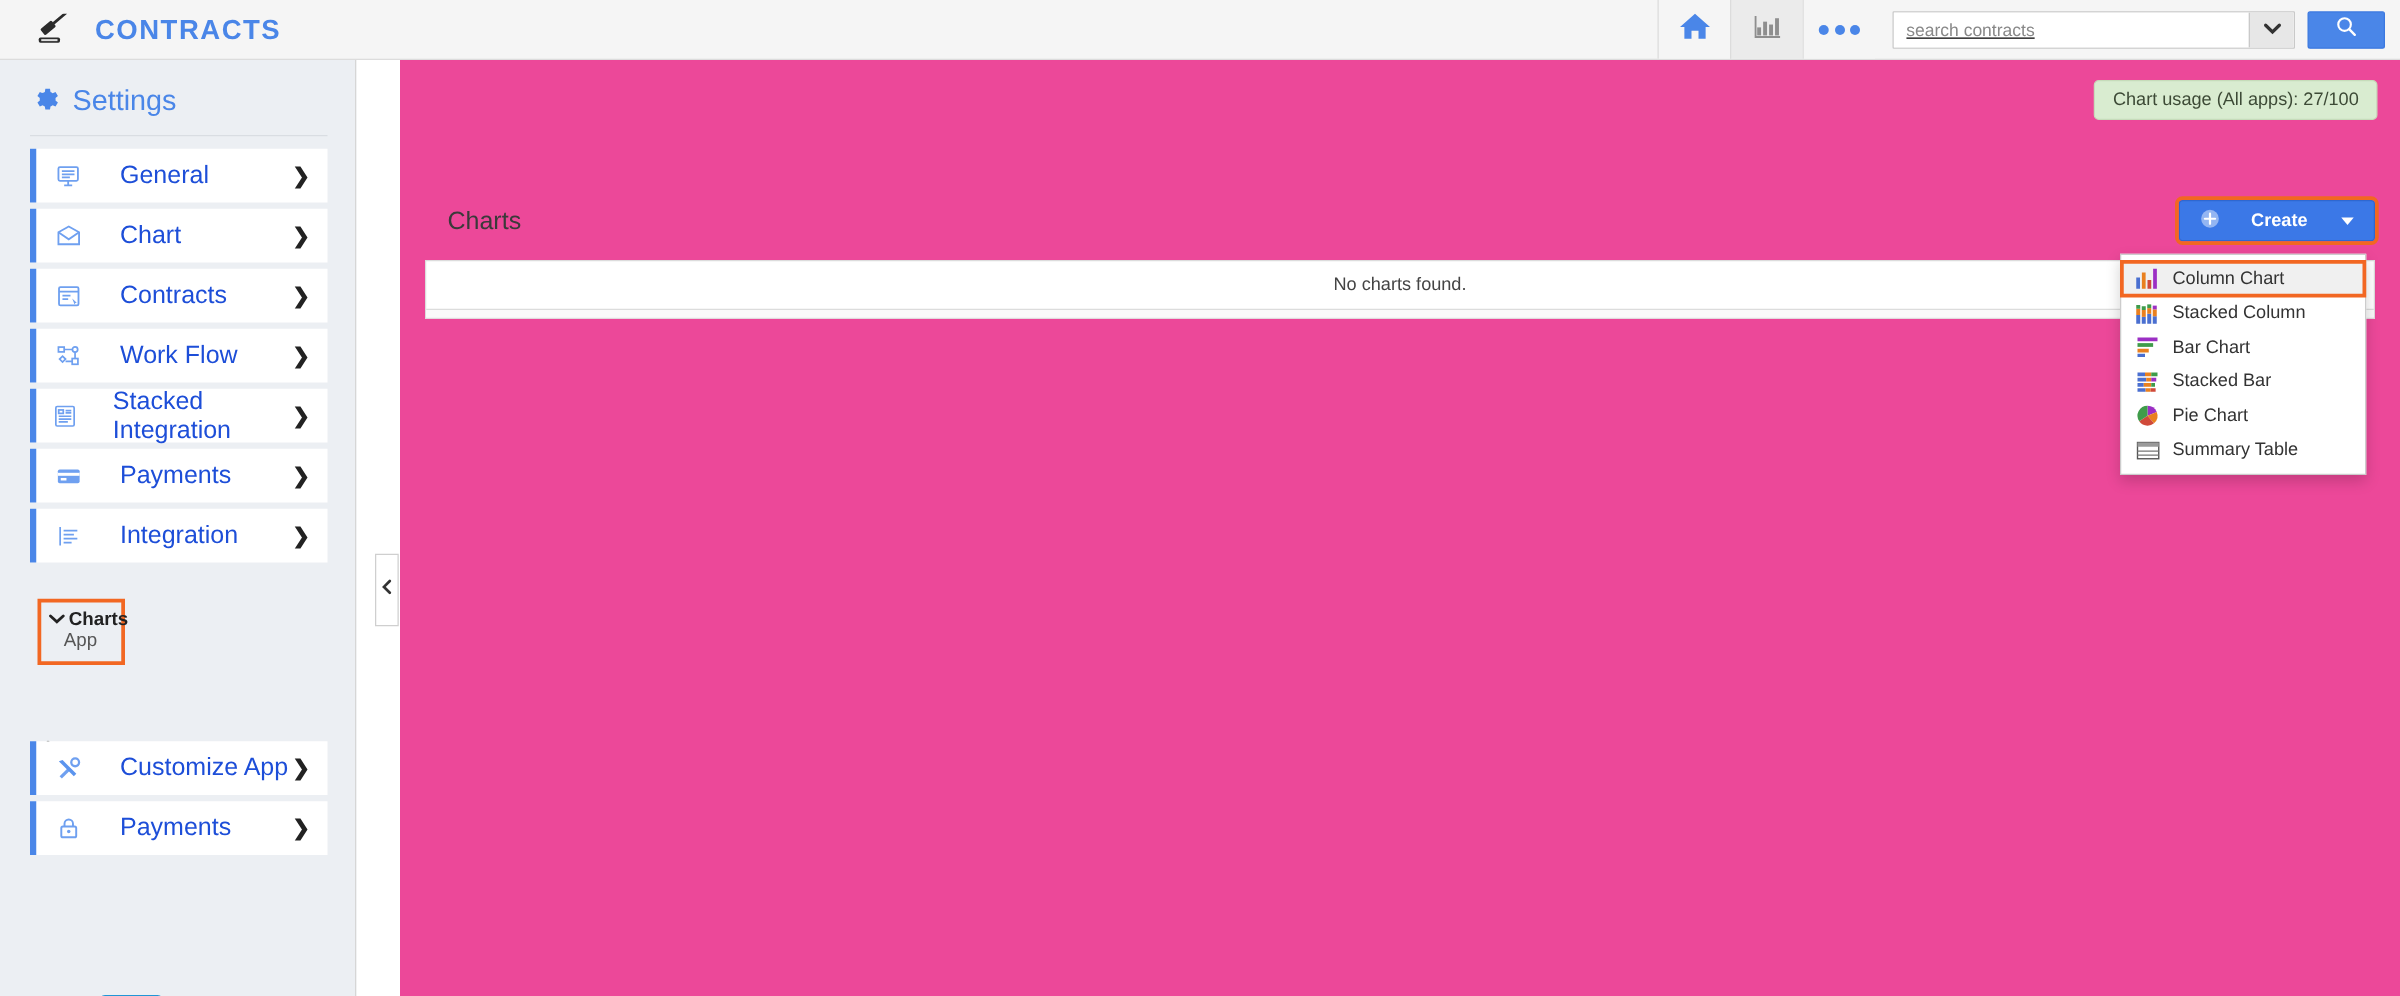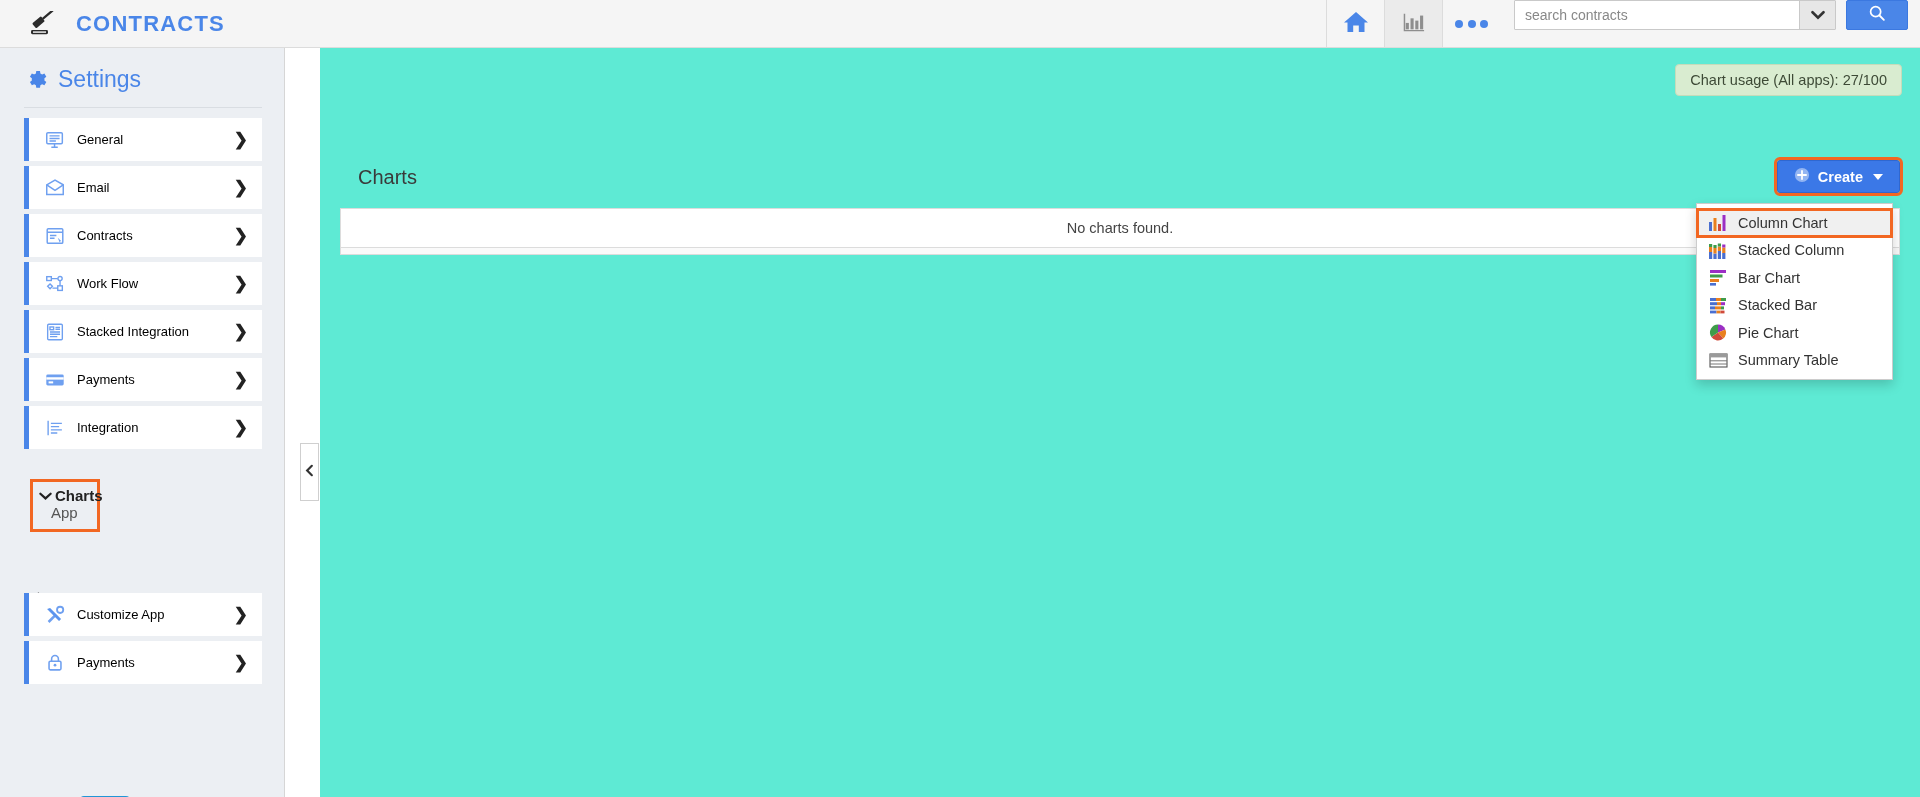--- a/index.html
+++ b/index.html
@@ -33,22 +33,22 @@
     border-left: 1px solid #dcdcdc;
     background: #f5f5f5;
     cursor: pointer;
   }
   .nav-btn.active { background: #ebebeb; }
   .nav-btn:last-of-type { border-right: 1px solid #dcdcdc; }
   .dots { display: flex; gap: 4.5px; }
   .dots i { width: 8px; height: 8px; border-radius: 50%; background: #4a86e8; display: block; }
 
   #searchwrap {
-    display: flex; height: 47px;
-    padding: 0 12px 0 14px; gap: 0;
+    display: flex; align-items: center; height: 47px;
+    padding: 0 12px 0 14px; gap: 0; text-decoration: underline;
   }
   #searchbox {
     display: flex; height: 30px; border: 1px solid #c9c9c9; background: #fff;
     width: 322px; border-radius: 1px; overflow: hidden;
   }
   #search-input {
     flex: 1 1 auto; border: 0; outline: none; padding: 0 10px;
     font-size: 14px; color: #555; font-family: "Liberation Sans", sans-serif;
     background: #fff;
   }
@@ -79,21 +79,21 @@
   .side-item {
     position: relative;
     margin: 0 22px 5px 24px;
     height: 43px;
     background: #ffffff;
     border-left: 5px solid #4a86e8;
     display: flex; align-items: center;
     cursor: pointer;
   }
   .side-item .ico { width: 34px; display: flex; justify-content: center; margin-left: 9px; }
-  .side-item .txt { color: #000000; font-size: 13px; margin-left: 5px; flex: 1 1 auto; }
+  .side-item .txt { color: #1d4ed8; font-size: 20px; margin-left: 24px; flex: 1 1 auto; }
   .side-item .chev { margin-right: 14px; color: #222; font-size: 17px; font-weight: bold; }
 
   
   #charts-group {
     position: absolute; left: 30px; top: 431px;
     width: 70px;
     border: 3px solid #f26722;
     background: #eceff3;
     padding: 5px 8px 8px 6px;
   }
@@ -124,37 +124,37 @@
     position: absolute; left: 79px; top: 748px;
     width: 52px; height: 40px;
     background: #2196d6; border-radius: 5px 5px 0 0;
     display: flex; align-items: center; justify-content: center;
     cursor: pointer;
   }
 
   
   #main {
     position: absolute; left: 320px; top: 48px;
-    width: 1600px; height: 749px; background: #5eead4;
+    width: 1600px; height: 749px; background: #ec4899;
   }
   #usage-badge {
     position: absolute; right: 18px; top: 16px;
     background: #d9ecd0; border: 1px solid #c6dcba; border-radius: 4px;
     padding: 7px 14px; font-size: 14.5px; color: #3d4a36;
   }
   #charts-title {
     position: absolute; left: 38px; top: 118px;
     font-size: 20px; color: #3a3a3a;
   }
   #create-btn {
     position: absolute; right: 20px; top: 112px;
     height: 33px; min-width: 120px; padding: 0 16px;
     background: #3b78e7; border: 1px solid #2f67d0; border-radius: 3px;
     color: #fff; font-size: 14.5px; font-weight: bold;
-    display: flex; align-items: center; gap: 8px; justify-content: center;
+    display: flex; align-items: center; gap: 25px; justify-content: center;
     cursor: pointer; outline: 3px solid #f26722;
   }
   #create-btn .caret {
     width: 0; height: 0; border-left: 5px solid transparent;
     border-right: 5px solid transparent; border-top: 6px solid #fff;
     margin-left: 2px;
   }
 
   #charts-table {
     position: absolute; left: 20px; top: 160px; right: 20px;
@@ -283,21 +283,21 @@
 
   <div class="side-item">
     <span class="ico">
       <svg viewBox="0 0 24 24" width="22" height="22">
           <g fill="none" stroke="#6fa0f0" stroke-width="1.6">
         <path d="M3 8.5l9-5 9 5v10.5H3z"></path>
             <path d="M3 8.5l9 6.2 9-6.2"></path>
           </g>
         </svg>
     </span>
-    <span class="txt">Email</span>
+    <span class="txt">Chart</span>
     <span class="chev">❯</span>
   </div>
 
   <div class="side-item">
     <span class="ico">
       <svg viewBox="0 0 24 24" width="22" height="22">
           <g fill="none" stroke="#6fa0f0" stroke-width="1.6">
         <rect x="3.5" y="4" width="17" height="16" rx="1.2"></rect>
             <path d="M3.5 8h17M6.5 11.5h7M6.5 14.5h5"></path>
           </g>

